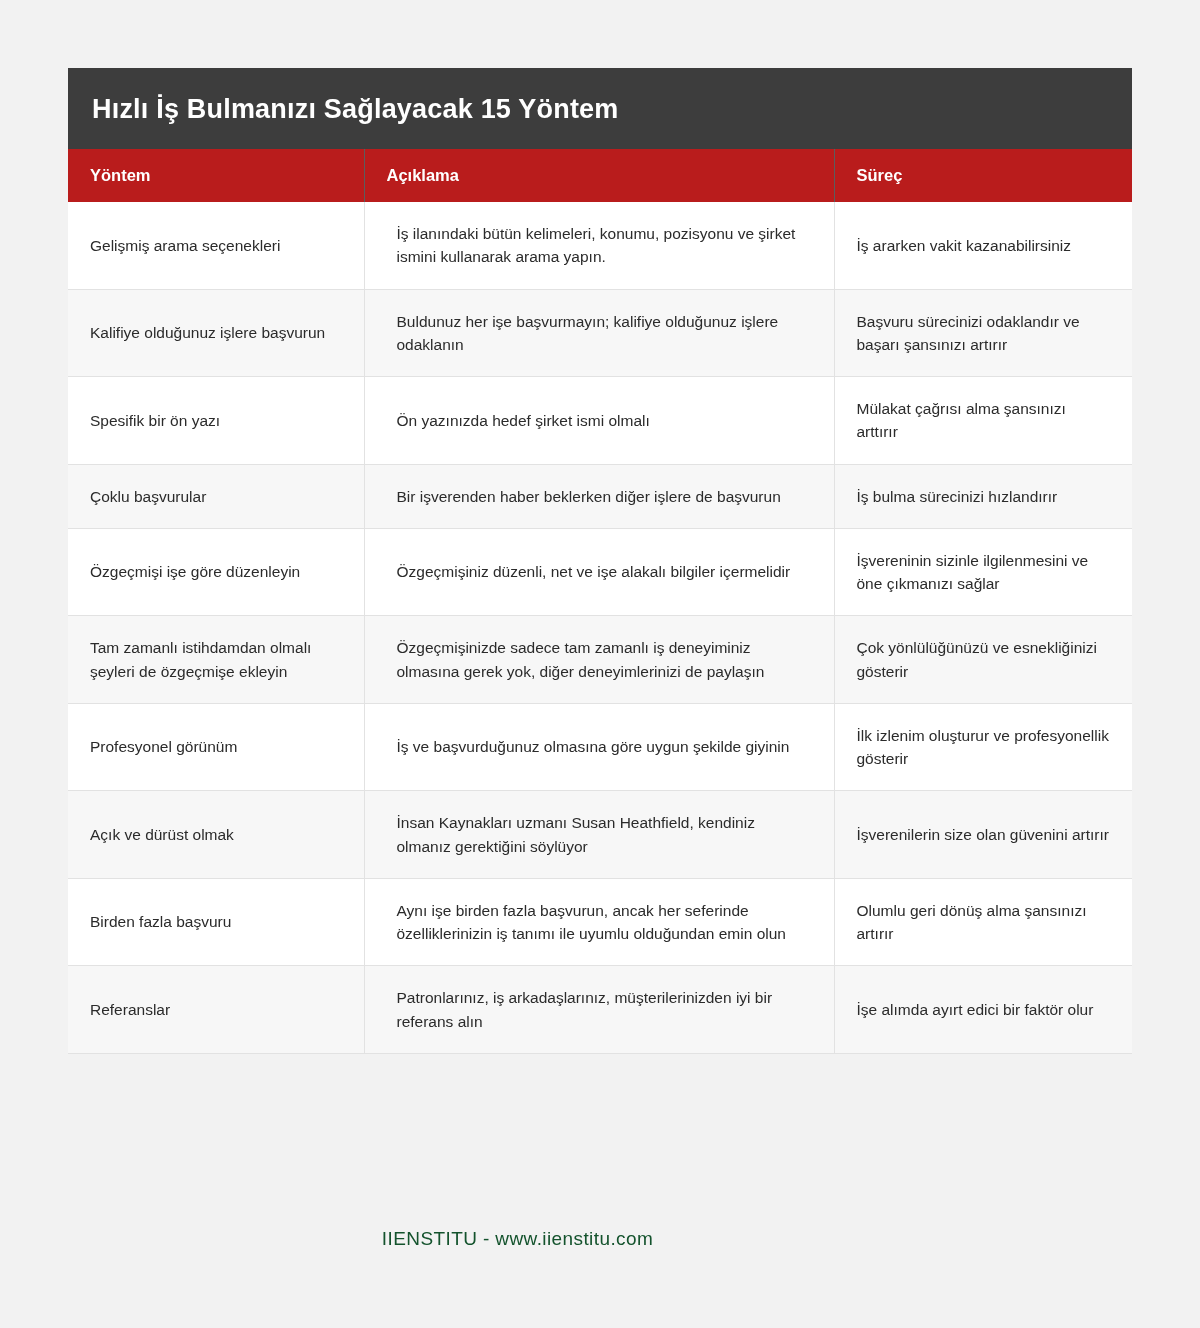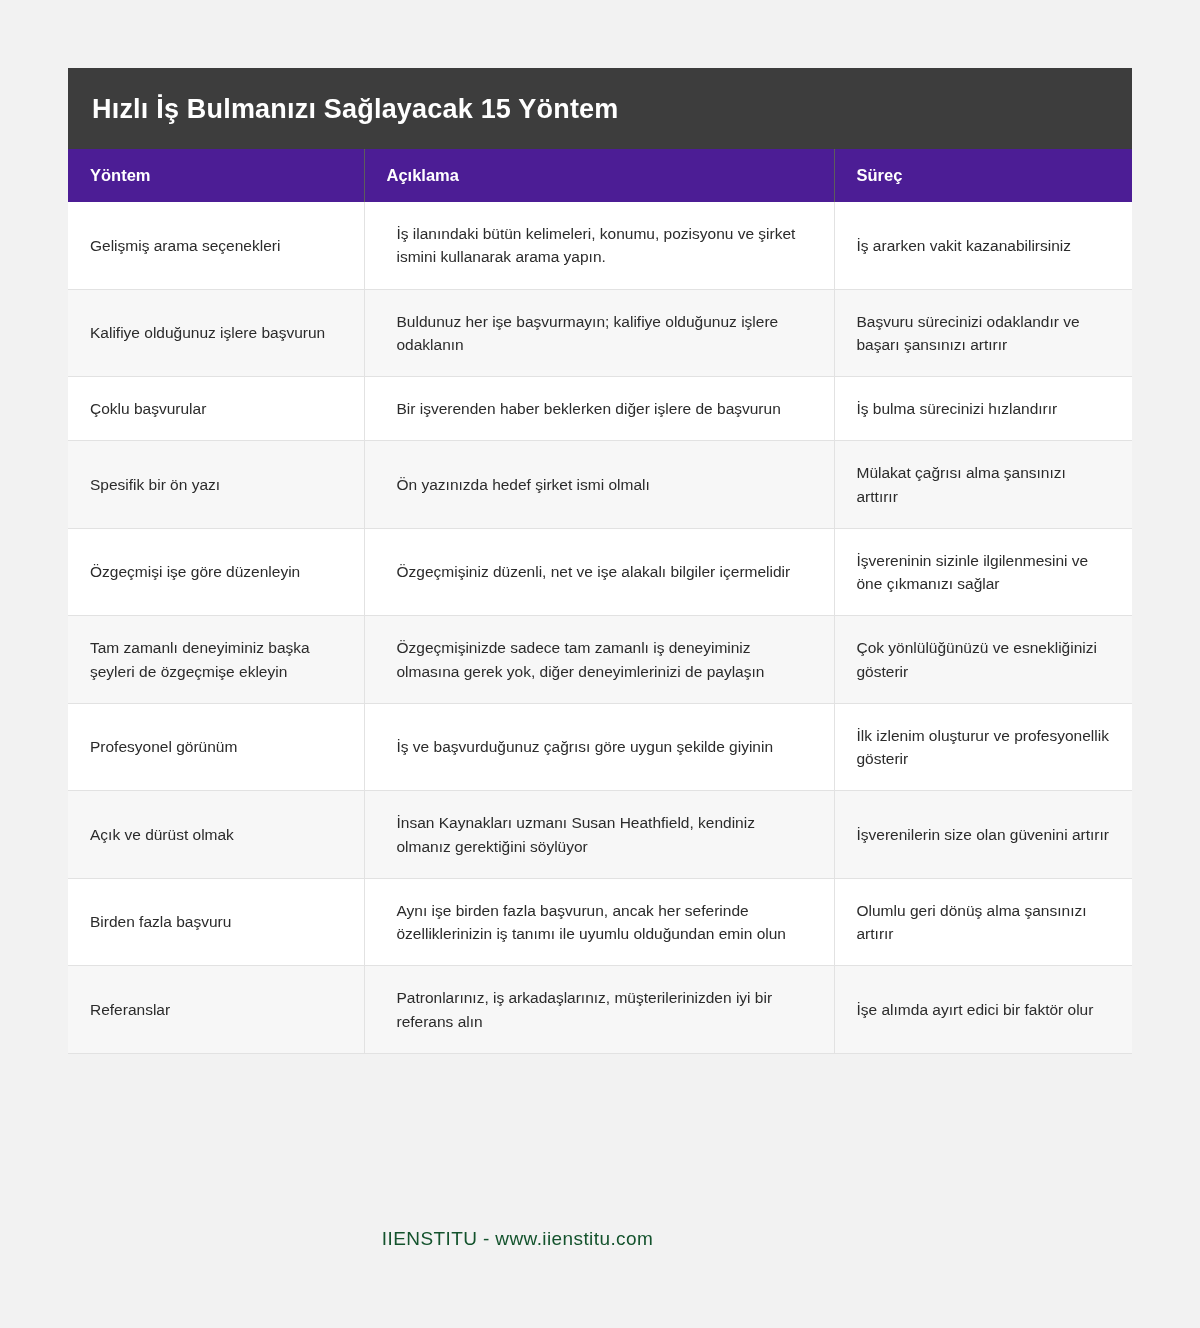--- a/index.html
+++ b/index.html
@@ -35,21 +35,21 @@
     caption-side: top;
     background: #3d3d3d;
     color: #ffffff;
     text-align: left;
     font-size: 27px;
     font-weight: bold;
     padding: 26px 24px 24px 24px;
     letter-spacing: 0.2px;
   }
   thead th {
-    background: #4c1d95;
+    background: #b91c1c;
     color: #ffffff;
     text-align: left;
     font-size: 16.5px;
     font-weight: bold;
     padding: 17px 22px 17px 22px;
     border-right: 1px solid #5c5c5c;
     vertical-align: middle;
   }
   thead th:last-child {
     border-right: none;
@@ -125,42 +125,42 @@
           <td class="method">Gelişmiş arama seçenekleri</td>
           <td class="desc">İş ilanındaki bütün kelimeleri, konumu, pozisyonu ve şirket ismini kullanarak arama yapın.</td>
           <td class="process">İş ararken vakit kazanabilirsiniz</td>
         </tr>
         <tr>
           <td class="method">Kalifiye olduğunuz işlere başvurun</td>
           <td class="desc">Buldunuz her işe başvurmayın; kalifiye olduğunuz işlere odaklanın</td>
           <td class="process">Başvuru sürecinizi odaklandır ve başarı şansınızı artırır</td>
         </tr>
         <tr>
+          <td class="method">Spesifik bir ön yazı</td>
+          <td class="desc">Ön yazınızda hedef şirket ismi olmalı</td>
+          <td class="process">Mülakat çağrısı alma şansınızı arttırır</td>
+        </tr>
+        <tr>
           <td class="method">Çoklu başvurular</td>
           <td class="desc">Bir işverenden haber beklerken diğer işlere de başvurun</td>
           <td class="process">İş bulma sürecinizi hızlandırır</td>
-        </tr>
-        <tr>
-          <td class="method">Spesifik bir ön yazı</td>
-          <td class="desc">Ön yazınızda hedef şirket ismi olmalı</td>
-          <td class="process">Mülakat çağrısı alma şansınızı arttırır</td>
         </tr>
         <tr>
           <td class="method">Özgeçmişi işe göre düzenleyin</td>
           <td class="desc">Özgeçmişiniz düzenli, net ve işe alakalı bilgiler içermelidir</td>
           <td class="process">İşvereninin sizinle ilgilenmesini ve öne çıkmanızı sağlar</td>
         </tr>
         <tr>
-          <td class="method">Tam zamanlı deneyiminiz başka şeyleri de özgeçmişe ekleyin</td>
+          <td class="method">Tam zamanlı istihdamdan olmalı şeyleri de özgeçmişe ekleyin</td>
           <td class="desc">Özgeçmişinizde sadece tam zamanlı iş deneyiminiz olmasına gerek yok, diğer deneyimlerinizi de paylaşın</td>
           <td class="process">Çok yönlülüğünüzü ve esnekliğinizi gösterir</td>
         </tr>
         <tr>
           <td class="method">Profesyonel görünüm</td>
-          <td class="desc">İş ve başvurduğunuz çağrısı göre uygun şekilde giyinin</td>
+          <td class="desc">İş ve başvurduğunuz olmasına göre uygun şekilde giyinin</td>
           <td class="process">İlk izlenim oluşturur ve profesyonellik gösterir</td>
         </tr>
         <tr>
           <td class="method">Açık ve dürüst olmak</td>
           <td class="desc">İnsan Kaynakları uzmanı Susan Heathfield, kendiniz olmanız gerektiğini söylüyor</td>
           <td class="process">İşverenilerin size olan güvenini artırır</td>
         </tr>
         <tr>
           <td class="method">Birden fazla başvuru</td>
           <td class="desc">Aynı işe birden fazla başvurun, ancak her seferinde özelliklerinizin iş tanımı ile uyumlu olduğundan emin olun</td>

